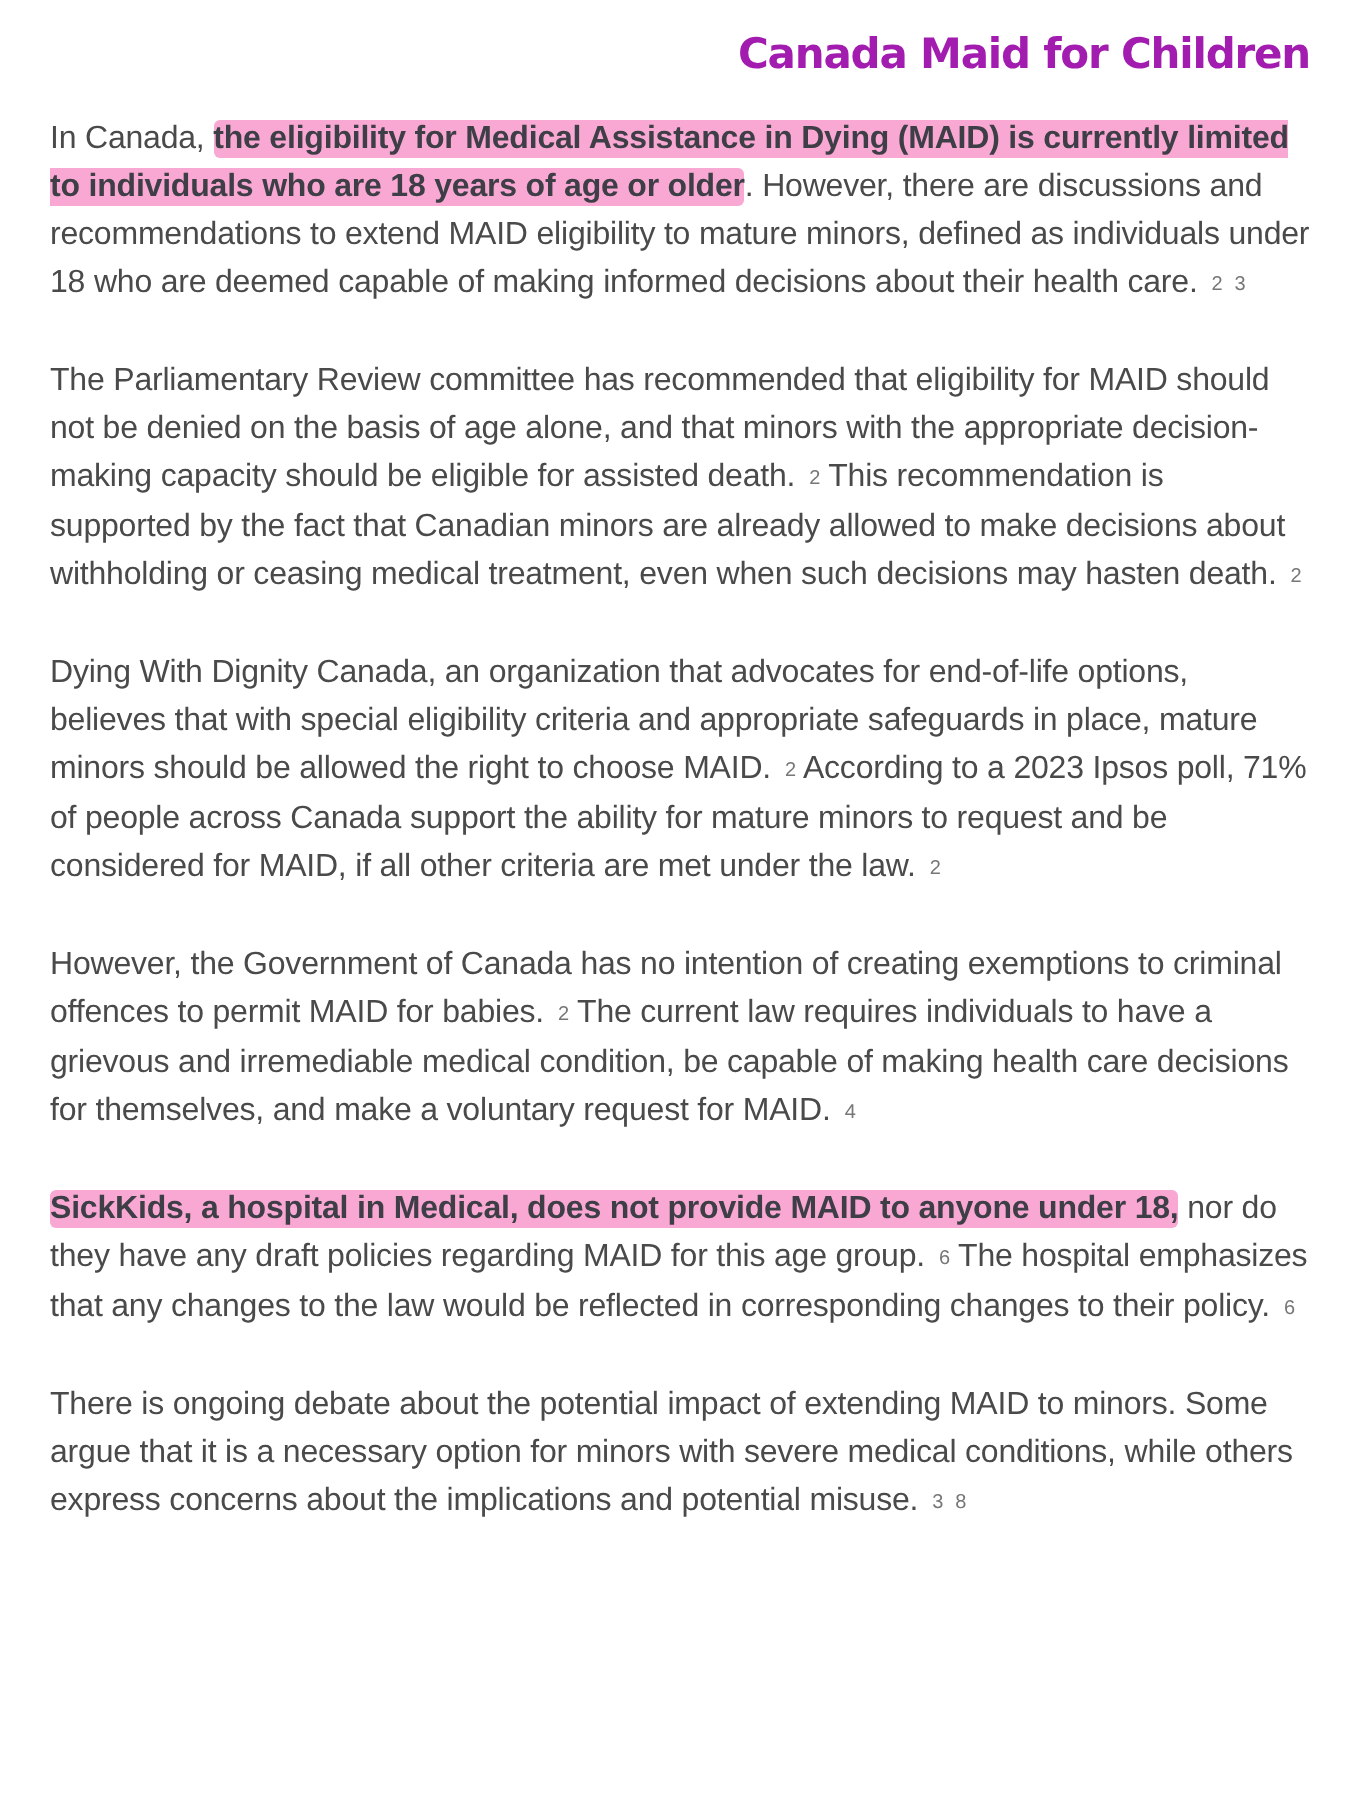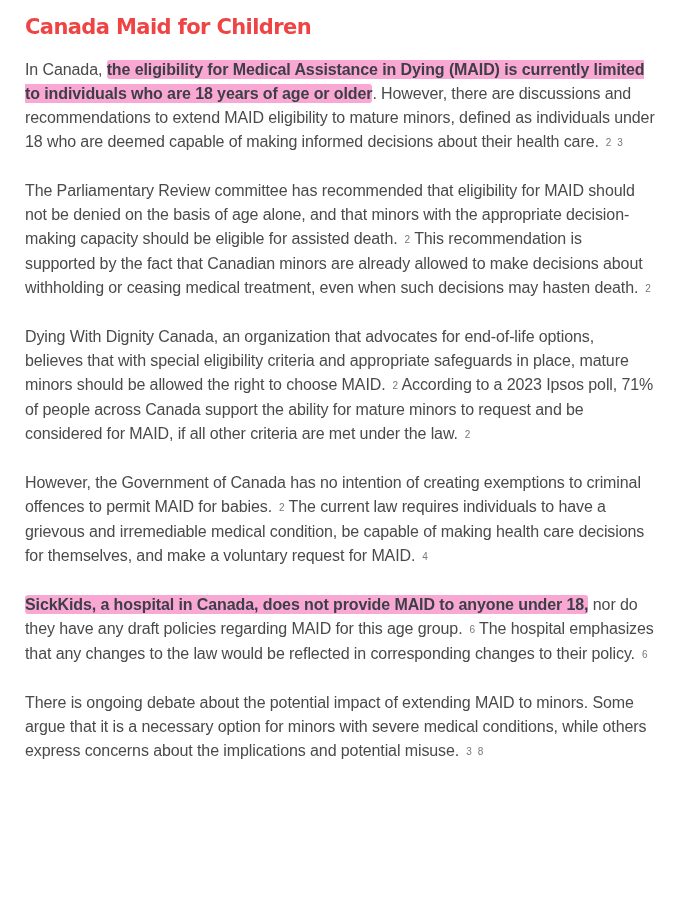--- a/index.html
+++ b/index.html
@@ -3,23 +3,24 @@
   <meta charset="utf-8">
   <style>
     html, body { margin: 0; padding: 0; background: #ffffff; }
     body { width: 676px; height: 910px; overflow: hidden; position: relative; }
     .page { position: absolute; left: 25px; top: 12px; width: 630px; }
     h1.title {
       font-family: "DejaVu Sans", sans-serif;
       font-weight: bold;
       font-size: 21px;
       letter-spacing: -0.6px;
-      color: #ef4444;
+      color: #a21caf;
       margin: 0 0 16px 0;
       line-height: 30px;
+      text-align: right;
     }
     p.para {
       font-family: "Liberation Sans", sans-serif;
       font-size: 16px;
       line-height: 24px;
       color: #4a4a4a;
       margin: 0 0 24px 0;
       letter-spacing: -0.1px;
     }
     .hl {
@@ -42,16 +43,16 @@
 </head>
 <body>
 
 <div class="page">
   <h1 class="title">Canada Maid for Children</h1>
   <div id="body">
       <p class="para"><span>In Canada, </span><span class="hl">the eligibility for Medical Assistance in Dying (MAID) is currently limited to individuals who are 18 years of age or older</span><span>. However, there are discussions and recommendations to extend MAID eligibility to mature minors, defined as individuals under 18 who are deemed capable of making informed decisions about their health care.</span><span class="cite">2</span><span class="cite">3</span></p>
       <p class="para"><span>The Parliamentary Review committee has recommended that eligibility for MAID should not be denied on the basis of age alone, and that minors with the appropriate decision-making capacity should be eligible for assisted death.</span><span class="cite">2</span><span> This recommendation is supported by the fact that Canadian minors are already allowed to make decisions about withholding or ceasing medical treatment, even when such decisions may hasten death.</span><span class="cite">2</span></p>
       <p class="para"><span>Dying With Dignity Canada, an organization that advocates for end-of-life options, believes that with special eligibility criteria and appropriate safeguards in place, mature minors should be allowed the right to choose MAID.</span><span class="cite">2</span><span>  According to a 2023 Ipsos poll, 71% of people across Canada support the ability for mature minors to request and be considered for MAID, if all other criteria are met under the law.</span><span class="cite">2</span></p>
       <p class="para"><span>However, the Government of Canada has no intention of creating exemptions to criminal offences to permit MAID for babies.</span><span class="cite">2</span><span>  The current law requires individuals to have a grievous and irremediable medical condition, be capable of making health care decisions for themselves, and make a voluntary request for MAID.</span><span class="cite">4</span></p>
-      <p class="para"><span class="hl">SickKids, a hospital in Canada, does not provide MAID to anyone under 18,</span><span> nor do they have any draft policies regarding MAID for this age group.</span><span class="cite">6</span><span>  The hospital emphasizes that any changes to the law would be reflected in corresponding changes to their policy.</span><span class="cite">6</span></p>
+      <p class="para"><span class="hl">SickKids, a hospital in Medical, does not provide MAID to anyone under 18,</span><span> nor do they have any draft policies regarding MAID for this age group.</span><span class="cite">6</span><span>  The hospital emphasizes that any changes to the law would be reflected in corresponding changes to their policy.</span><span class="cite">6</span></p>
       <p class="para"><span>There is ongoing debate about the potential impact of extending MAID to minors. Some argue that it is a necessary option for minors with severe medical conditions, while others express concerns about the implications and potential misuse.</span><span class="cite">3</span><span class="cite">8</span></p>
     </div>
 </div>
 
 </body></html>

